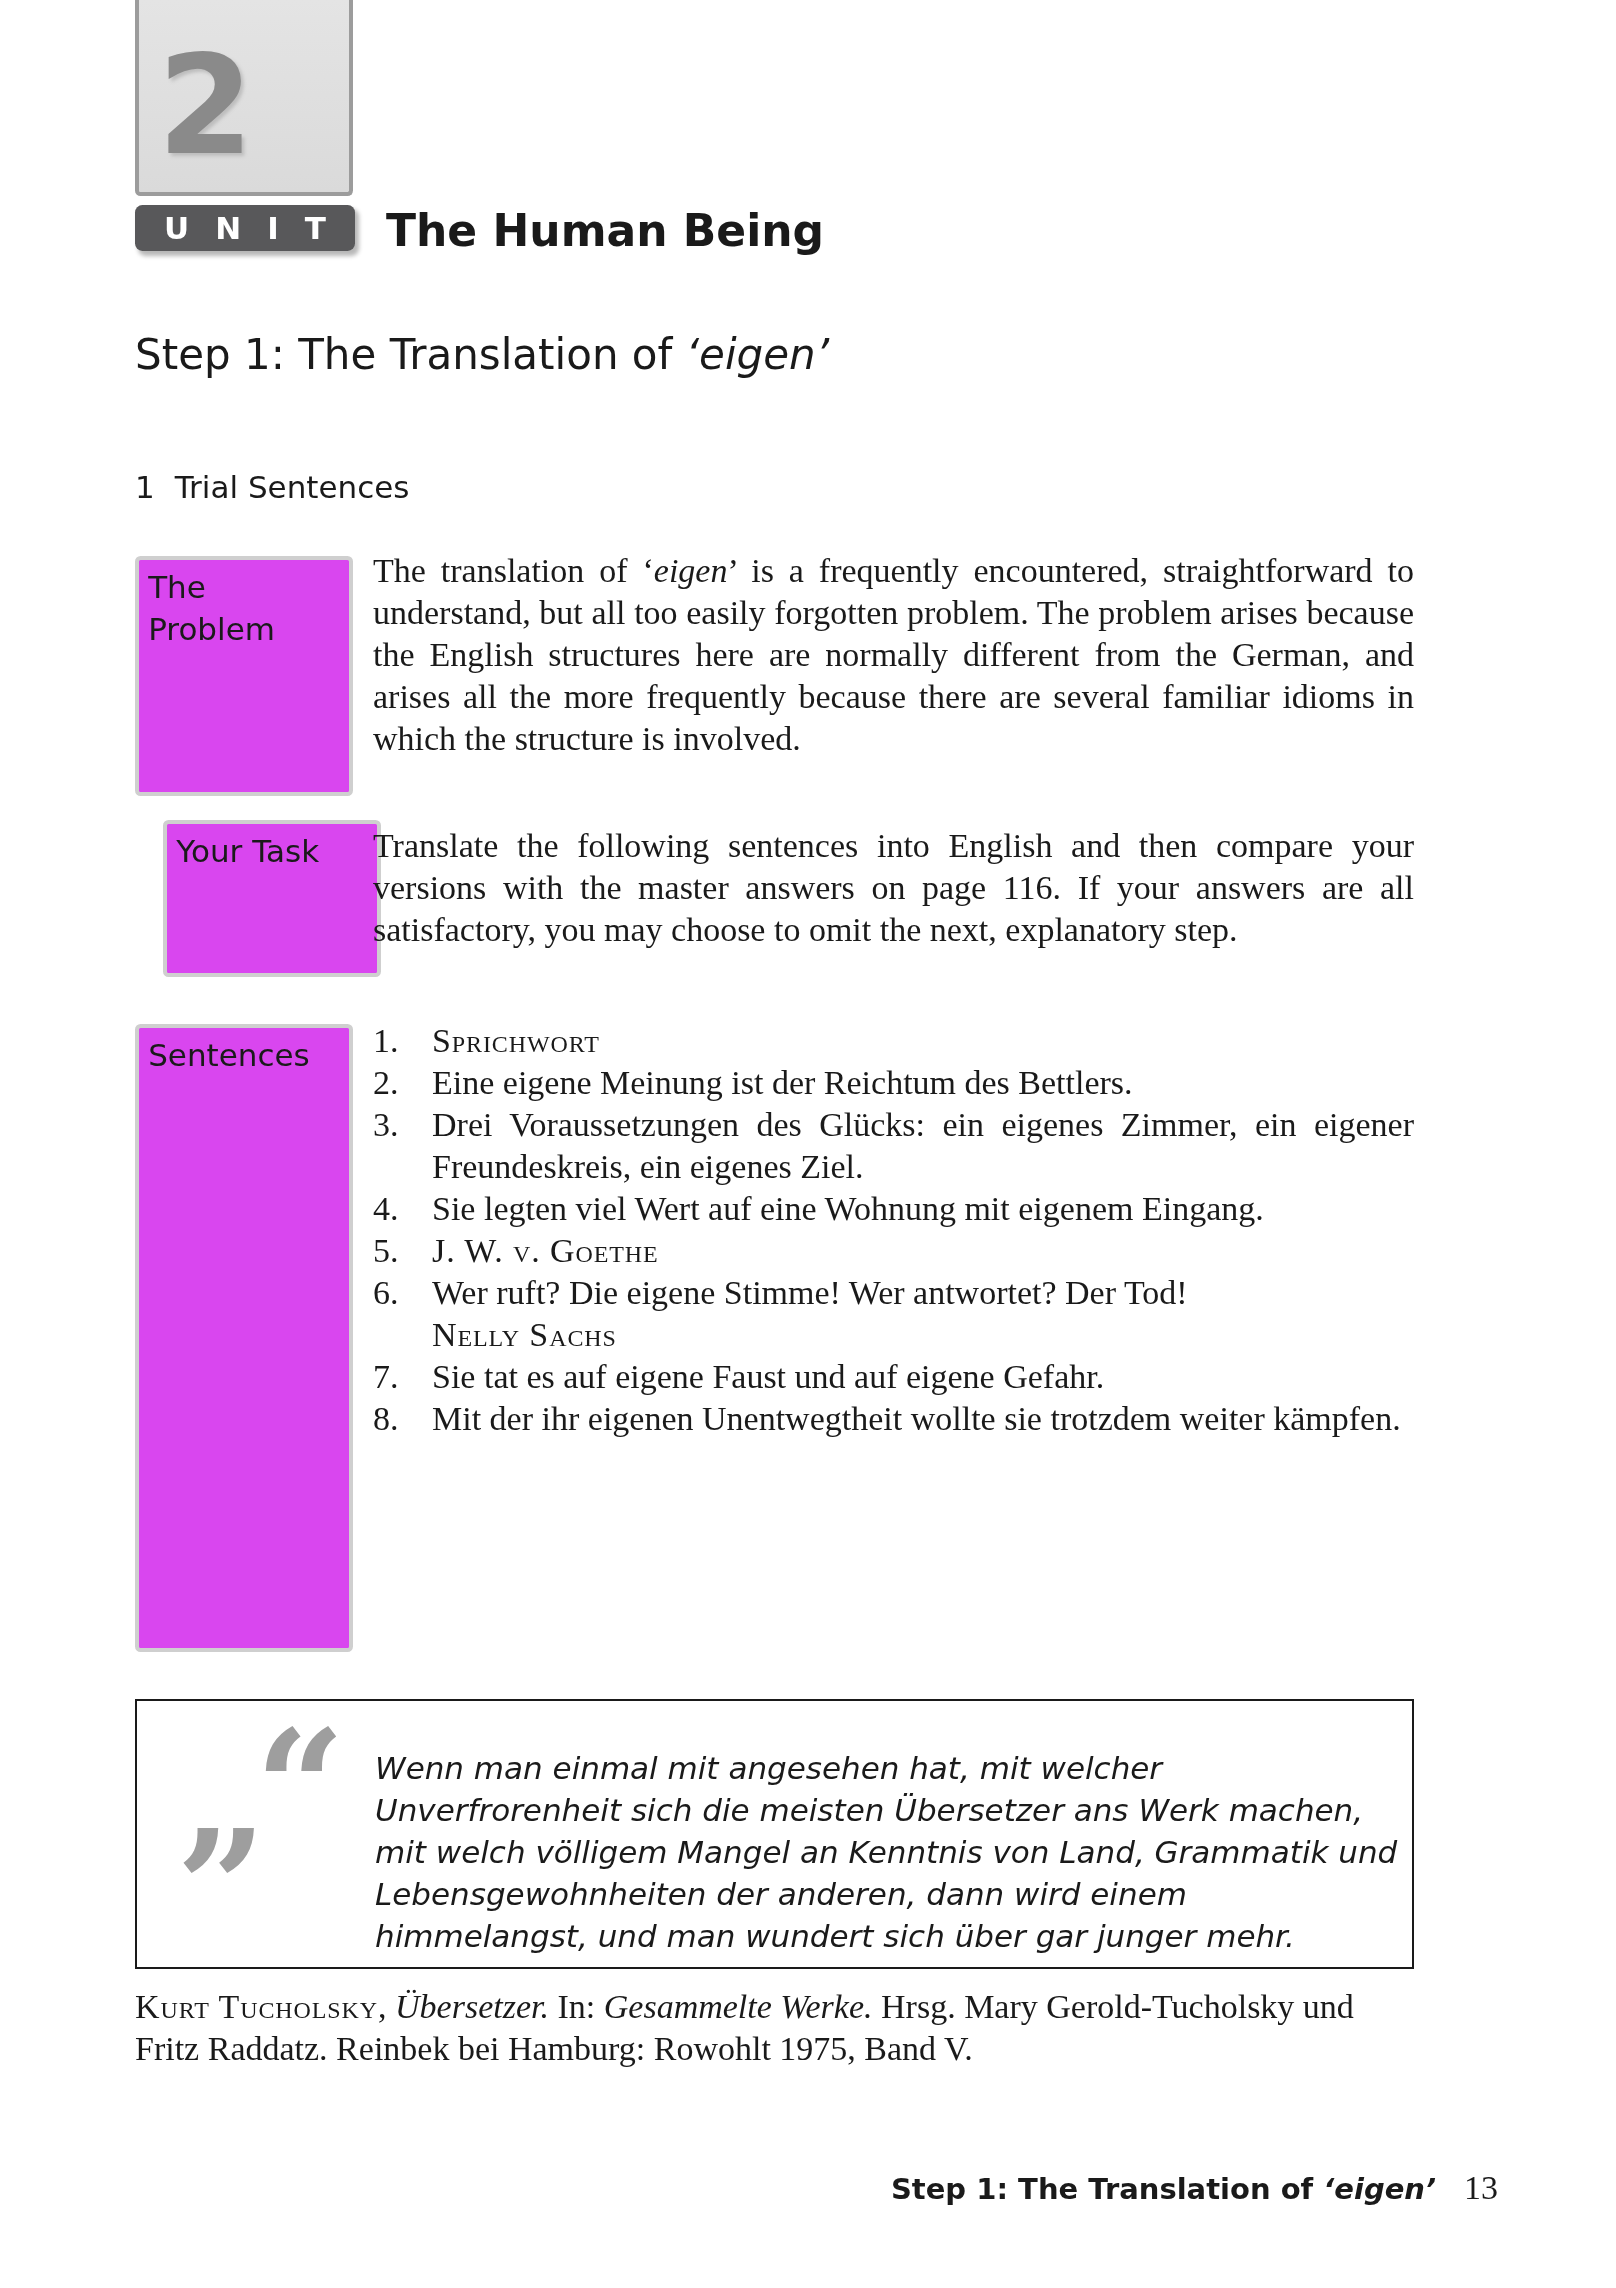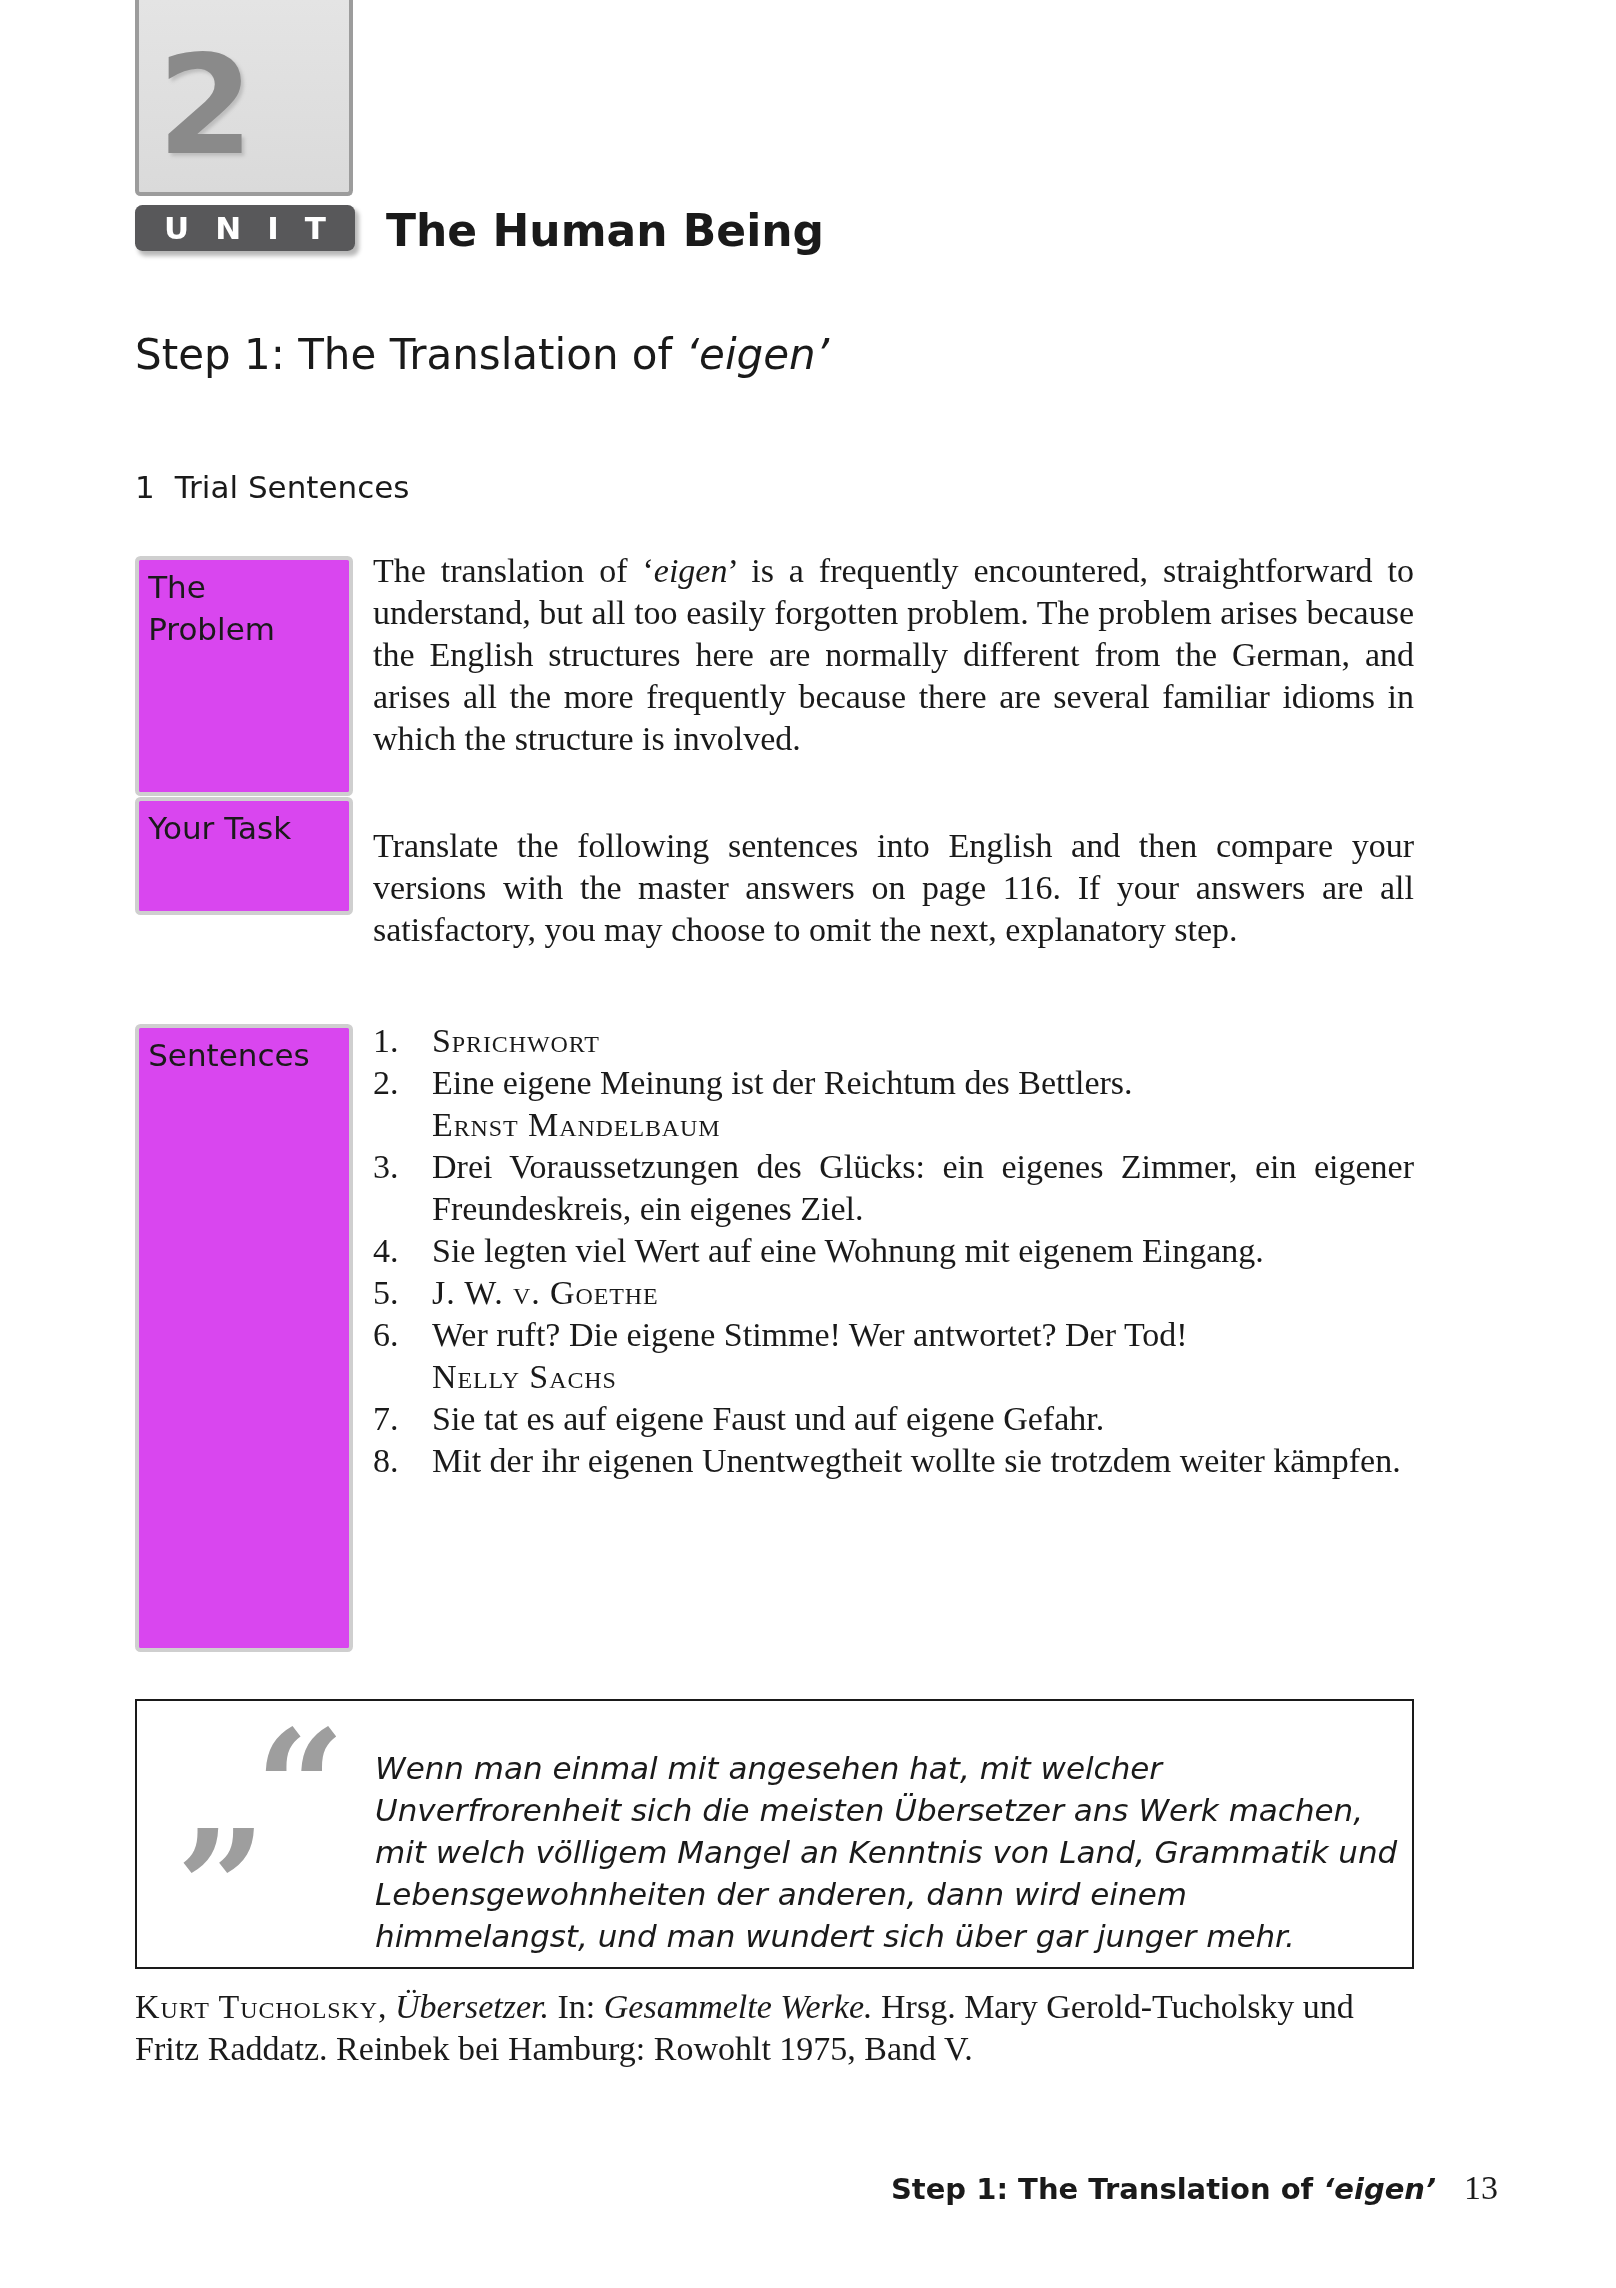--- a/index.html
+++ b/index.html
@@ -109,38 +109,37 @@
 </h2>
 
 <div class="side-box" style="top:556px;height:240px;">
   <div class="side-label sans">The</div>
   <div class="side-label sans">Problem</div>
 </div>
 <div class="body-text serif" style="top:550px;">
   <span>The translation of ‘</span><i>eigen</i><span>’ is a frequently encountered, straightforward to understand, but all too easily forgotten problem. The problem arises because the English structures here are normally different from the German, and arises all the more frequently because there are several familiar idioms in which  the structure is involved.</span>
 </div>
 
-<div class="side-box" style="top:797px;height:118px;">
+<div class="side-box" style="top:820px;height:157px;margin-left:28px;">
   <div class="side-label sans">Your Task</div>
 </div>
 <div class="body-text serif" style="top:825px;">Translate the following sentences into English and then compare your versions with the master answers on page 116. If your answers are all satisfactory, you may choose to omit the next, explanatory step.</div>
 
 <div class="side-box" style="top:1024px;height:628px;">
   <div class="side-label sans">Sentences</div>
 </div>
 <div class="body-text serif" style="top:1020px;text-align:left;">
   <ol class="sentences">
     <li style="text-align:justify;">
       <span class="n">1.</span>
       <span class="author">Sprichwort</span>
     </li>
     <li>
       <span class="n">2.</span>
       <span>Eine eigene Meinung ist der Reichtum des Bettlers.</span>
-      <span class="author">Ernst Mandelbaum</span>
     </li>
     <li style="text-align:justify;">
       <span class="n">3.</span>
       <span>Drei Voraussetzungen des Glücks: ein eigenes Zimmer, ein eigener Freundeskreis, ein eigenes Ziel.</span>
     </li>
     <li>
       <span class="n">4.</span>
       <span>Sie legten viel Wert auf eine Wohnung mit eigenem Eingang.</span>
     </li>
     <li style="text-align:justify;">

